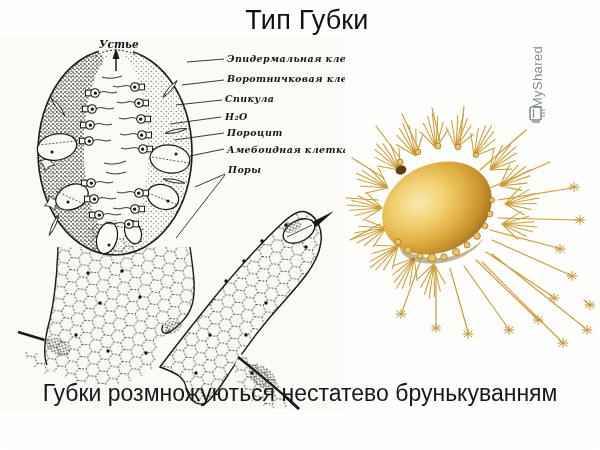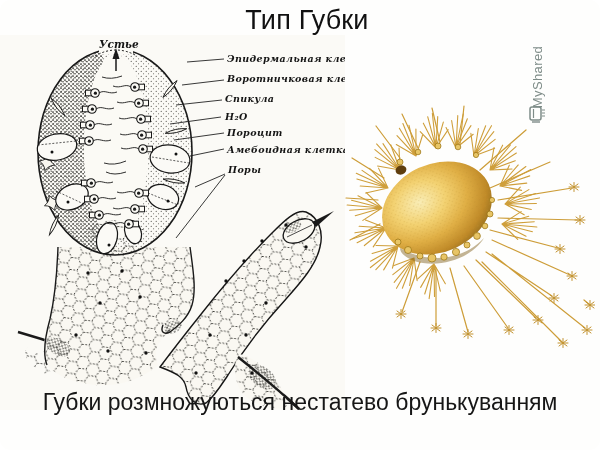--- a/index.html
+++ b/index.html
@@ -1,19 +1,19 @@
 <!DOCTYPE html>
 <html><head>
 <meta charset="utf-8">
 <style>
   html,body{margin:0;padding:0;}
   body{width:600px;height:450px;background:#ffffff;font-family:"Liberation Sans",sans-serif;overflow:hidden;}
   .slide{position:relative;width:600px;height:450px;background:#fefefd;border-radius:10px;}
   .title{position:absolute;top:5px;left:0;width:100%;text-align:center;font-size:27px;color:#111;transform:translateX(7px);letter-spacing:.2px;}
-  .caption{position:absolute;top:389px;left:0;width:100%;text-align:center;font-size:23px;color:#161616;}
+  .caption{position:absolute;top:380px;left:0;width:100%;text-align:center;font-size:23px;color:#161616;}
   .diagram-svg{position:absolute;left:0;top:35px;}
   .photo-svg{position:absolute;left:340px;top:100px;}
   .wm-text{position:absolute;left:503px;top:69px;width:70px;height:16px;transform:rotate(-90deg);
            font-size:13px;color:#7e8c88;text-align:center;letter-spacing:.4px;}
   .wm-icon{position:absolute;left:527px;top:105px;}
   .lbl{font-family:"DejaVu Serif",serif;font-style:italic;font-weight:bold;font-size:9.5px;letter-spacing:.4px;fill:#141414;}
   .lbl-big{font-family:"DejaVu Serif",serif;font-style:italic;font-weight:bold;font-size:10.5px;fill:#141414;}
   .ink{stroke:#1a1a1a;fill:none;}
 </style>
 </head>

